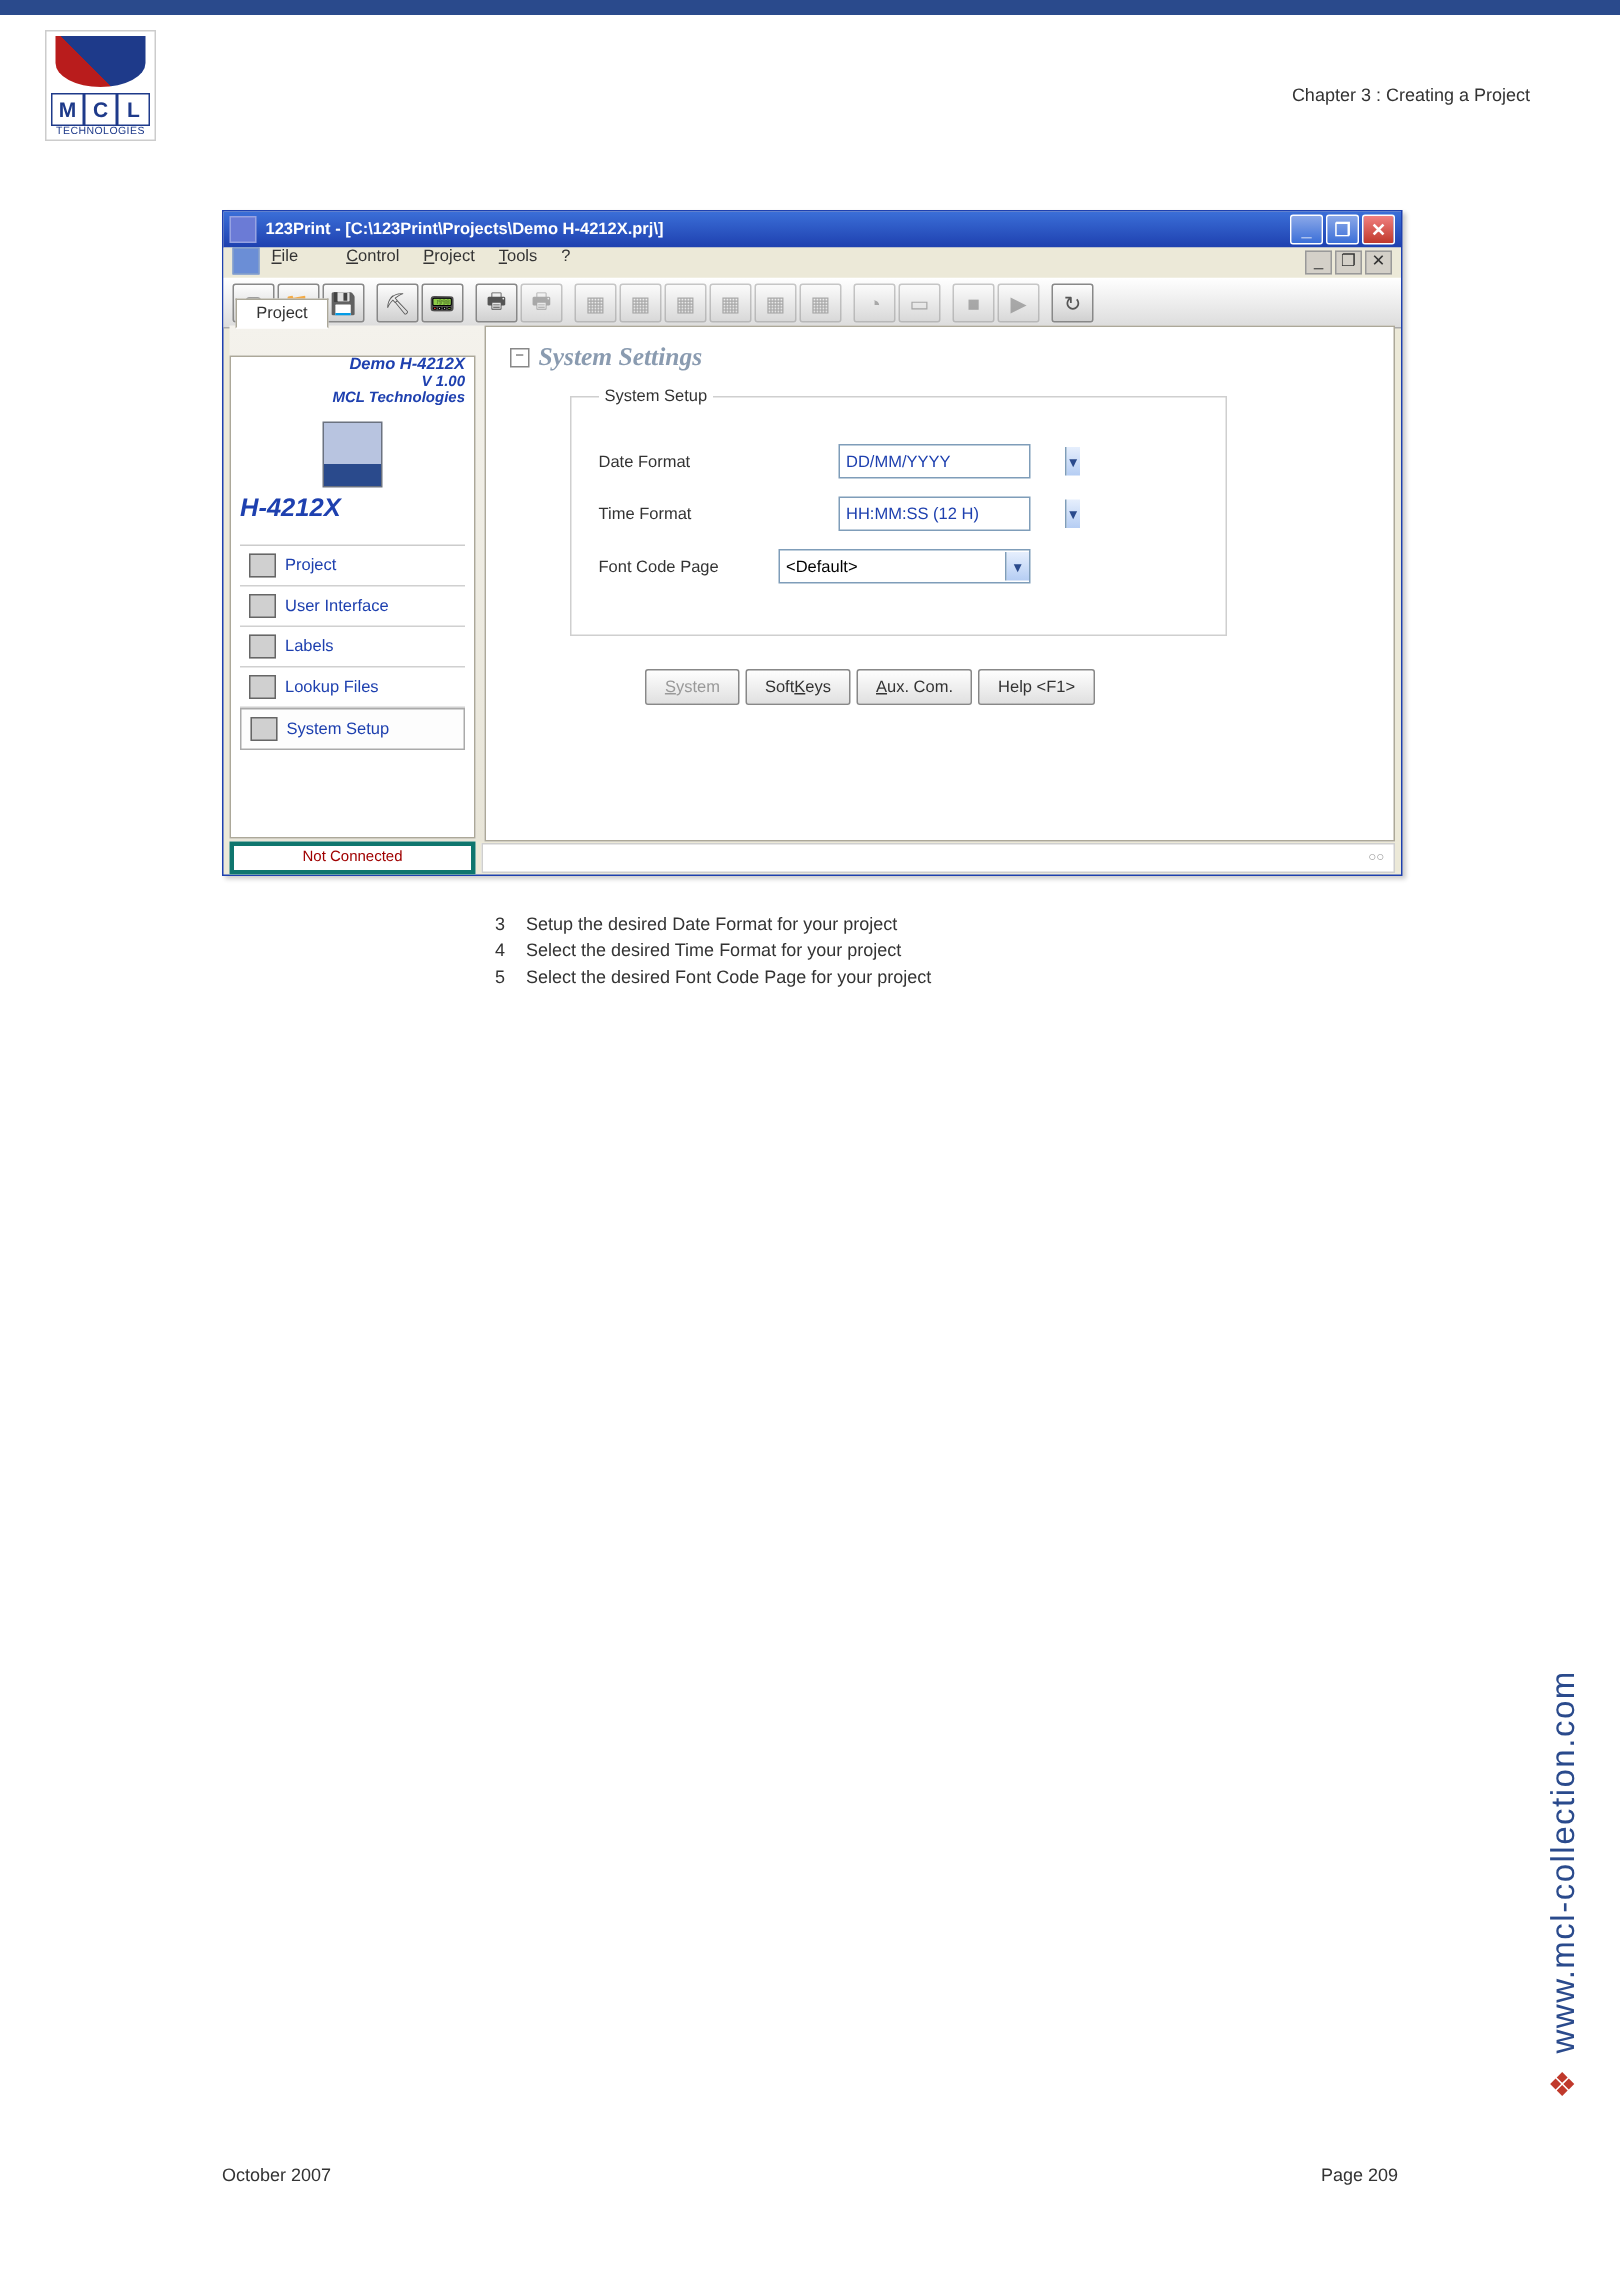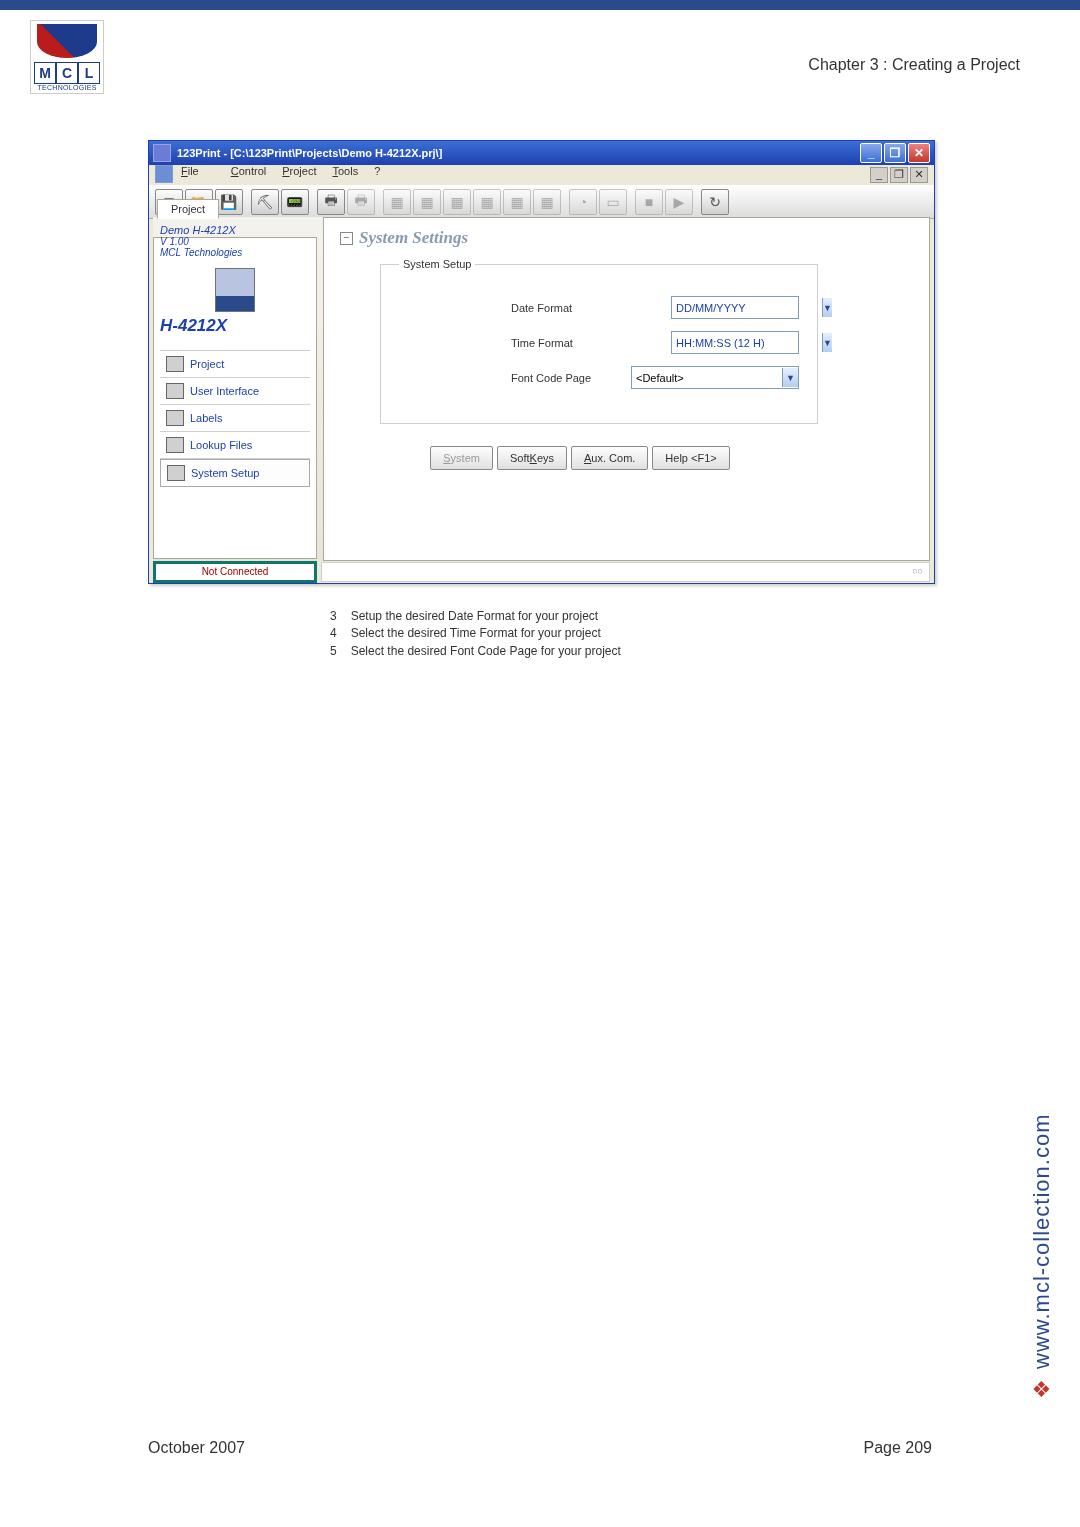--- a/index.html
+++ b/index.html
@@ -3,74 +3,74 @@
 <meta charset="utf-8">
 <style>
 html,body{margin:0;padding:0;font-family:Verdana,Arial,sans-serif;font-size:12px;color:#333;background:#fff;width:1080px;}
 .page{position:relative;width:1080px;height:1527px;background:#fff;}
 .topbar{position:absolute;top:0;left:0;right:0;height:10px;background:#2a4a8c;}
 .logo{position:absolute;top:20px;left:30px;width:72px;height:72px;border:1px solid #ccc;background:#fff;display:flex;flex-direction:column;align-items:center;justify-content:center;}
 .logo-wave{width:60px;height:34px;background:linear-gradient(45deg,#b91c1c 40%,#1e3a8a 40%);border-radius:0 0 30px 30px/0 0 16px 16px;margin-bottom:4px;}
 .logo-boxes{display:flex;gap:0;}
 .logo-box{width:20px;height:20px;border:1px solid #1e3a8a;color:#1e3a8a;font-size:14px;font-weight:bold;text-align:center;line-height:20px;}
 .logo-tech{font-size:7px;color:#1e3a8a;letter-spacing:0.3px;margin-top:0px;}
-.chapter{position:absolute;top:56px;right:60px;font-size:16px;}
+.chapter{position:absolute;top:56px;right:60px;font-size:12px;}
 .appwin{position:absolute;top:140px;left:148px;width:785px;height:442px;border:1px solid #1e40af;background:#ece9d8;box-shadow:2px 2px 3px rgba(0,0,0,0.2);}
 .titlebar{height:24px;background:linear-gradient(to bottom,#3b6fd8,#1e40af);display:flex;align-items:center;color:#fff;font-size:11px;font-weight:bold;padding:0 4px;}
 .titlebar .titleicon{width:16px;height:16px;background:#6b7bd6;margin-right:6px;border:1px solid rgba(255,255,255,0.3);}
 .titlebar .spacer{flex:1;}
 .winbtn{width:20px;height:18px;margin-left:2px;background:linear-gradient(to bottom,#8ba8e8,#3b6fd8);border:1px solid #fff;border-radius:2px;display:flex;align-items:center;justify-content:center;font-size:12px;font-weight:bold;line-height:1;}
 .winbtn.red{background:linear-gradient(to bottom,#f08080,#c0392b);}
 .menubar{height:20px;background:#ece9d8;display:flex;padding:0 6px;font-size:11px;position:relative;}
 .menubar .menuicon{width:16px;height:16px;background:#6b8ed6;margin-right:8px;border:1px solid #7f9ccc;}
 .menubar span{margin-right:16px;cursor:default;}
 .menubar u{text-decoration:underline;}
 .menubar .childctrl{position:absolute;right:6px;top:2px;display:flex;gap:2px;}
 .childctrl div{width:16px;height:14px;border:1px solid #999;font-size:11px;text-align:center;line-height:12px;background:#d4d0c8;}
 .toolbar{height:32px;background:linear-gradient(to bottom,#fefefe,#dcdcdc);border-top:1px solid #fff;border-bottom:1px solid #aaa;display:flex;align-items:center;padding:0 6px;}
 .tbtn{width:26px;height:24px;border:1px solid #888;margin-right:2px;background:linear-gradient(to bottom,#fdfdfd,#d0d0d0);display:flex;align-items:center;justify-content:center;font-size:14px;color:#555;border-radius:2px;}
 .tbtn.disabled{opacity:0.45;}
 .tsep{width:6px;}
 .workarea{display:flex;position:absolute;top:76px;bottom:22px;left:4px;right:4px;background:linear-gradient(to bottom,#f4f2ec,#e8e5d8);}
 .sidebar{width:162px;border:1px solid #aca899;background:#fff;margin-right:6px;display:flex;flex-direction:column;}
 .sidetab{position:relative;top:-18px;left:4px;width:60px;height:18px;border:1px solid #aca899;border-bottom:1px solid #fff;background:#fff;font-size:11px;text-align:center;line-height:18px;}
 .sidecontent{position:relative;top:-18px;padding:4px 6px;flex:1;}
-.projname{color:#1e40af;font-style:italic;font-weight:normal;font-size:11px;text-align:left;}
+.projname{color:#1e40af;font-style:italic;font-weight:bold;font-size:11px;text-align:right;margin-top:13px;}
 .projname .sub{font-size:10px;font-style:italic;}
 .devicon{width:38px;height:42px;background:linear-gradient(to bottom,#b8c4e0 65%,#2a4a8c 65%);margin:10px auto 4px;border:1px solid #6b7280;}
 .devlabel{color:#1e40af;font-style:italic;font-weight:bold;font-size:17px;margin-bottom:14px;}
 .navlist{border-top:1px solid #ccc;}
 .navitem{display:flex;align-items:center;gap:6px;padding:5px 6px;border-bottom:1px solid #d0d0d0;font-size:11px;color:#1e40af;}
 .navitem .ic{width:16px;height:14px;border:1px solid #666;background:#d0d0d0;}
 .navitem.sel{background:#fdfdfd;border:1px solid #aaa;}
 .mainpanel{flex:1;border:1px solid #aca899;background:#fff;padding:10px 16px;}
 .treeln{display:flex;align-items:center;gap:6px;margin-bottom:10px;}
 .treeln .plus{width:11px;height:11px;border:1px solid #888;font-size:10px;text-align:center;line-height:9px;color:#555;}
 .treeln .heading{font-family:Georgia,serif;font-style:italic;font-weight:bold;font-size:17px;color:#8a9bb0;}
 .fieldset{border:1px solid #cfcfcf;padding:14px 18px 22px;margin-left:40px;width:400px;}
 .fieldset legend{font-size:11px;padding:0 4px;}
-.frow{display:flex;align-items:center;margin:12px 0;justify-content:flex-end;}
+.frow{display:flex;align-items:center;margin:12px 0;}
 .frow label{width:160px;font-size:11px;}
 .select{display:flex;align-items:center;height:21px;background:#fff;border:1px solid #7f9db9;font-size:11px;}
 .select.w1{width:126px;}
 .select.w2{width:166px;}
 .select input{border:none;outline:none;font-size:11px;padding:0 4px;flex:1;height:19px;background:transparent;}
 .select .dd{width:18px;height:19px;background:linear-gradient(to bottom,#e6effd,#b5cdf3);border-left:1px solid #7f9db9;display:flex;align-items:center;justify-content:center;font-size:9px;color:#2a4a8c;}
 .select.blue input{color:#1e40af;}
 .btnrow{display:flex;justify-content:center;gap:4px;margin-top:22px;margin-left:40px;width:400px;}
 .btn{height:22px;padding:0 12px;font-size:11px;border:1px solid #888;background:linear-gradient(to bottom,#fefefe,#e0e0e0);border-radius:2px;display:flex;align-items:center;}
 .btn.disabled{color:#999;}
 .statusbar{position:absolute;bottom:2px;left:4px;right:4px;height:18px;display:flex;align-items:center;}
 .statusbar .statcell{flex:0 0 158px;border:3px solid #0f766e;background:#fff;font-size:10px;text-align:center;color:#a00000;line-height:16px;}
 .statusbar .fill{flex:1;border:1px solid #cfcfcf;background:#fff;margin-left:4px;height:18px;text-align:right;padding-right:6px;font-size:9px;line-height:16px;color:#999;}
 .instructions{position:absolute;top:608px;left:330px;font-size:12px;line-height:1.45;}
 .instructions div{display:flex;gap:14px;}
 .vurl{position:absolute;right:24px;bottom:120px;width:28px;height:480px;writing-mode:vertical-rl;transform:rotate(180deg);color:#2a4a8c;font-size:22px;letter-spacing:1px;display:flex;align-items:center;}
 .vurl .dot{color:#c0392b;margin:6px 0;font-size:22px;}
-.footer{position:absolute;bottom:70px;left:148px;right:148px;display:flex;justify-content:space-between;font-size:16px;}
+.footer{position:absolute;bottom:70px;left:148px;right:148px;display:flex;justify-content:space-between;font-size:12px;}
 .copyright{position:absolute;bottom:0;left:280px;right:0;height:40px;background:#2a4a8c;color:#fff;display:flex;align-items:center;justify-content:center;font-size:12px;}
 </style>
 </head>
 <body>
 
 <div class="page">
   <div class="topbar"></div>
 
   <div class="logo">
     <div class="logo-wave"></div>

